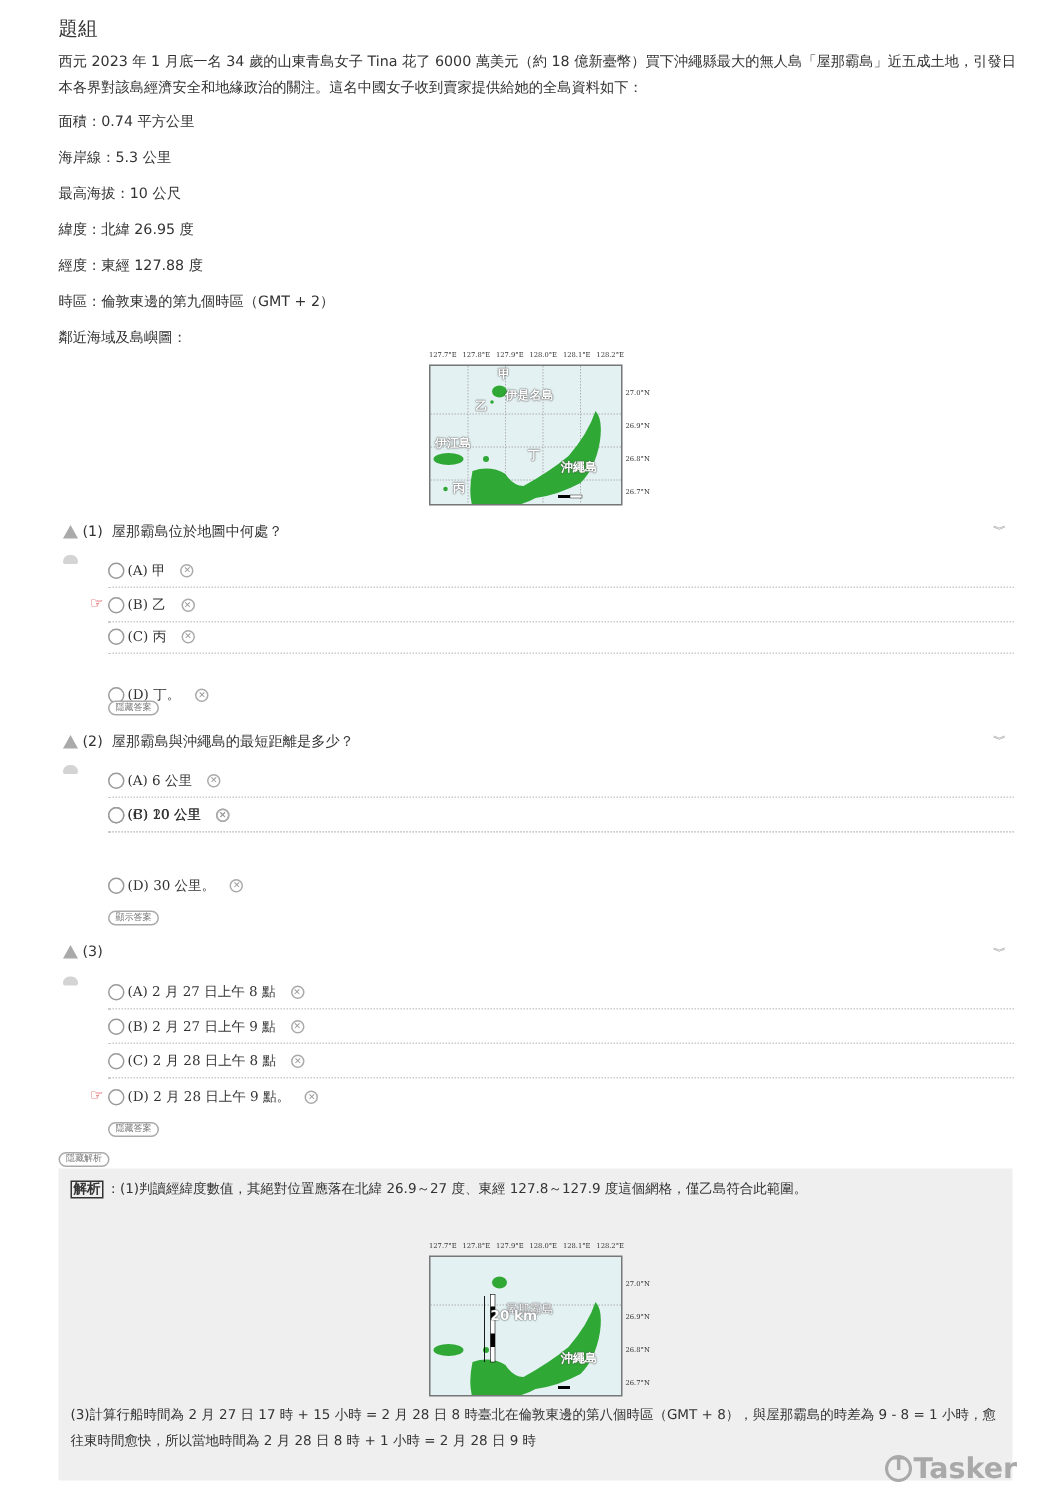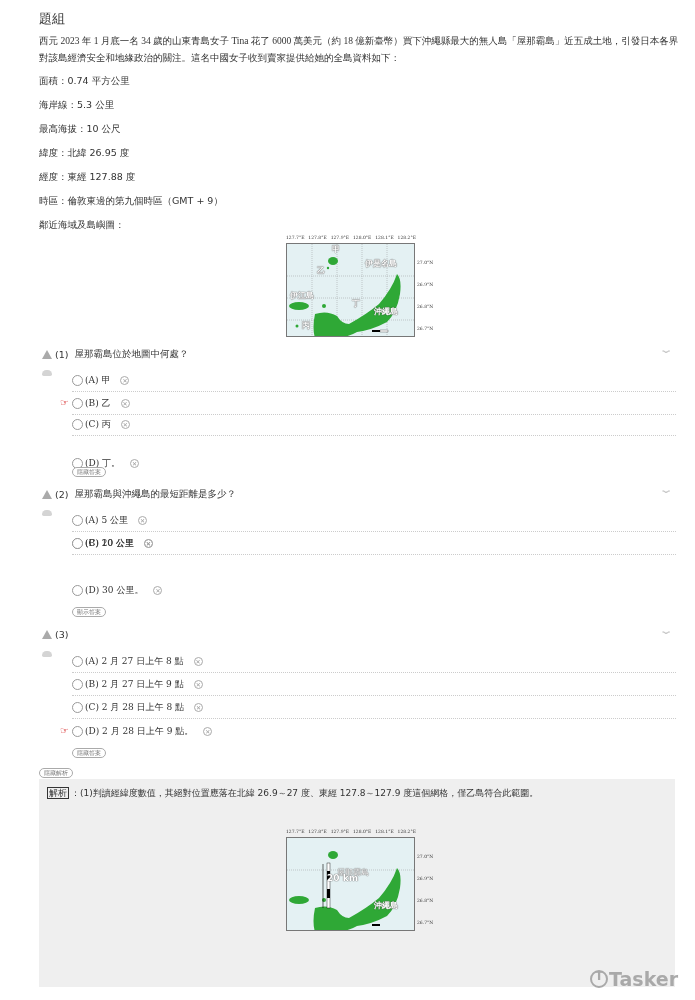--- a/index.html
+++ b/index.html
@@ -1,56 +1,56 @@
 <!DOCTYPE html>
 <html><head>
 <meta charset="utf-8">
 <style>
   * { box-sizing: border-box; margin: 0; padding: 0; }
   html, body { width: 695px; height: 1000px; background: #fff; overflow: hidden; }
   body { font-family: "DejaVu Sans", "Liberation Sans", sans-serif; color: #333; font-size: 9.5px; position: relative; }
   .page { position: absolute; left: 0; top: 0; width: 695px; }
   .title { position: absolute; left: 39px; top: 10px; font-size: 13px; color: #333; }
-  .intro { position: absolute; left: 39px; top: 33px; width: 640px; line-height: 17px; font-size: 9.5px; font-family: Liberation Serif, serif; }
+  .intro { position: absolute; left: 39px; top: 33px; width: 640px; line-height: 17px; font-size: 9.5px; }
   .fact { position: absolute; left: 39px; font-size: 9.5px; }
   .map { position: absolute; border: 1px solid #777; background: #e4f1f3; overflow: hidden; }
   .map svg { display: block; }
   .q-head { position: absolute; left: 42px; font-size: 9.5px; display: flex; align-items: center; width: 640px; }
   .warn { width: 0; height: 0; border-left: 5px solid transparent; border-right: 5px solid transparent; border-bottom: 9px solid #aaa; margin-right: 3px; }
   .qnum { margin-right: 6px; }
   .chev { position: absolute; right: 12px; top: -1px; color: #999; font-size: 9px; letter-spacing: -1px; transform: scaleY(0.8); }
   .heart { position: absolute; left: 42px; width: 10px; height: 6px; background: #d4d4d4; border-radius: 5px 5px 2px 2px; }
   .opt { position: absolute; left: 72px; width: 604px; height: 23px; display: flex; align-items: center; font-size: 9px; }
   .opt.sep { border-bottom: 1px dotted #ccc; }
   .radio { width: 11px; height: 11px; border-radius: 50%; border: 1px solid #999; margin-right: 2px; background: #fff; }
   .opt-label { font-family: "DejaVu Serif", serif; }
   .xmark { margin-left: 10px; width: 9px; height: 9px; border-radius: 50%; border: 1px solid #aaa; color: #999; font-size: 6px; line-height: 7px; text-align: center; }
   .hand { position: absolute; left: 60px; color: #d42020; font-size: 10px; }
   .pill { position: absolute; height: 10px; padding: 0 4px; border: 1px solid #aaa; border-radius: 6px; font-size: 6px; line-height: 8px; color: #777; background: #fff; }
   .analysis { position: absolute; left: 39px; top: 779px; width: 636px; height: 208px; background: #efefef; }
   .an-line { position: absolute; left: 8px; font-size: 9px; line-height: 17px; width: 625px; }
-  .an-tag { border: 1px solid #333; padding: 0 1px; margin-right: 2px; }
+  .an-tag { border: 1px solid #333; padding: 0 1px; margin-right: 2px; font-weight: bold; }
   .watermark { position: absolute; left: 590px; top: 968px; font-family: "DejaVu Sans", sans-serif; font-weight: bold; font-size: 19px; color: #a9a9a9; display: flex; align-items: center; }
   .wm-logo { width: 18px; height: 18px; border-radius: 50%; border: 2px solid #a9a9a9; margin-right: 1px; position: relative; }
   .wm-logo::after { content: "T"; position: absolute; left: 3px; top: -3px; font-size: 12px; color: #a9a9a9; }
 </style>
 </head>
 <body>
 
 <div class="page">
 
   <div class="title">題組</div>
   <div class="intro">西元 2023 年 1 月底一名 34 歲的山東青島女子 Tina 花了 6000 萬美元（約 18 億新臺幣）買下沖繩縣最大的無人島「屋那霸島」近五成土地，引發日本各界對該島經濟安全和地緣政治的關注。這名中國女子收到賣家提供給她的全島資料如下：</div>
 
   <div class="fact" style="top:75px">面積：0.74 平方公里</div>
   <div class="fact" style="top:99px">海岸線：5.3 公里</div>
   <div class="fact" style="top:123px">最高海拔：10 公尺</div>
   <div class="fact" style="top:147px">緯度：北緯 26.95 度</div>
   <div class="fact" style="top:171px">經度：東經 127.88 度</div>
-  <div class="fact" style="top:195px">時區：倫敦東邊的第九個時區（GMT + 9）</div>
+  <div class="fact" style="top:195px">時區：倫敦東邊的第九個時區（GMT + 2）</div>
   <div class="fact" style="top:219px">鄰近海域及島嶼圖：</div>
 
   <div style="position:absolute;left:281px;top:235px;width:155px;height:103px;">
     <div style="position:absolute;top:0;left:5px;width:130px;font-size:4.5px;font-family:'DejaVu Serif',serif;color:#333;display:flex;justify-content:space-between;">
       <span>127.7°E</span>
       <span>127.8°E</span>
       <span>127.9°E</span>
       <span>128.0°E</span>
       <span>128.1°E</span>
       <span>128.2°E</span>
@@ -72,21 +72,21 @@
           <ellipse cx="12" cy="62" rx="10" ry="4"></ellipse>
           <circle cx="37" cy="62" r="2"></circle>
           <path d="M28 70 Q40 66 50 72 Q55 80 62 80 Q80 70 92 60 Q105 45 110 30 Q115 35 113 50 Q110 68 100 78 Q85 86 70 88 Q60 94 45 94 L28 94 Q25 84 28 70 Z"></path>
           <circle cx="10" cy="82" r="1.5"></circle>
         </g>
         <rect x="85" y="86" width="8" height="2" fill="#000"></rect>
         <rect x="93" y="86" width="8" height="2" fill="#fff" stroke="#000" stroke-width="0.3"></rect>
       </svg>
       <span style="position:absolute;left:45px;top:0px;font-size:8px;font-weight:bold;color:#fff;text-shadow:0 0 1px #555,0 0 1px #555;">甲</span>
       <span style="position:absolute;left:30px;top:21px;font-size:8px;font-weight:bold;color:#fff;text-shadow:0 0 1px #555,0 0 1px #555;">乙</span>
-      <span style="position:absolute;left:50px;top:14px;font-size:8px;font-weight:bold;color:#fff;text-shadow:0 0 1px #555,0 0 1px #555;padding-left:28px;">伊是名島</span>
+      <span style="position:absolute;left:50px;top:14px;font-size:8px;font-weight:bold;color:#fff;text-shadow:0 0 1px #555,0 0 1px #555;">伊是名島</span>
       <span style="position:absolute;left:3px;top:46px;font-size:8px;font-weight:bold;color:#fff;text-shadow:0 0 1px #555,0 0 1px #555;">伊江島</span>
       <span style="position:absolute;left:65px;top:54px;font-size:8px;font-weight:bold;color:#fff;text-shadow:0 0 1px #555,0 0 1px #555;">丁</span>
       <span style="position:absolute;left:87px;top:62px;font-size:8px;font-weight:bold;color:#fff;text-shadow:0 0 1px #555,0 0 1px #555;">沖繩島</span>
       <span style="position:absolute;left:15px;top:76px;font-size:8px;font-weight:bold;color:#fff;text-shadow:0 0 1px #555,0 0 1px #555;">丙</span>
     </div>
     <div style="position:absolute;left:136px;top:17px;font-size:4.5px;font-family:'DejaVu Serif',serif;color:#333;line-height:22px;">
       <div>27.0°N</div>
       <div>26.9°N</div>
       <div>26.8°N</div>
       <div>26.7°N</div>
@@ -125,21 +125,21 @@
 
   <div class="q-head" style="top:488px">
     <span class="warn"></span>
     <span class="qnum">(2)</span>
     <span>屋那霸島與沖繩島的最短距離是多少？</span>
     <span class="chev">︾</span>
   </div>
   <div class="heart" style="top:510px"></div>
   <div class="opt sep" style="top:509px">
       <span class="radio"></span>
-      <span class="opt-label">(A) 5 公里</span>
+      <span class="opt-label">(A) 6 公里</span>
       <span class="xmark">✕</span>
     </div>
   <div class="opt sep" style="top:532px">
       <span class="radio"></span>
       <span class="opt-label">(B) 10 公里</span>
       <span class="xmark">✕</span>
     </div>
   <div class="opt sep" style="top:532px">
       <span class="radio"></span>
       <span class="opt-label">(C) 20 公里</span>
@@ -219,19 +219,20 @@
         <span style="position:absolute;left:87px;top:62px;font-size:8px;font-weight:bold;color:#fff;text-shadow:0 0 1px #555,0 0 1px #555;">沖繩島</span>
       </div>
       <div style="position:absolute;left:136px;top:17px;font-size:4.5px;font-family:'DejaVu Serif',serif;color:#333;line-height:22px;">
         <div>27.0°N</div>
         <div>26.9°N</div>
         <div>26.8°N</div>
         <div>26.7°N</div>
       </div>
     </div>
 
+    <div class="an-line" style="top:157px">(3)計算行船時間為 2 月 27 日 17 時 + 15 小時 = 2 月 28 日 8 時臺北在倫敦東邊的第八個時區（GMT + 8），與屋那霸島的時差為 9 - 8 = 1 小時，愈往東時間愈快，所以當地時間為 2 月 28 日 8 時 + 1 小時 = 2 月 28 日 9 時</div>
   </div>
 
   <div class="watermark">
     <span class="wm-logo"></span>
     <span>Tasker</span>
   </div>
 </div>
 
 </body></html>

